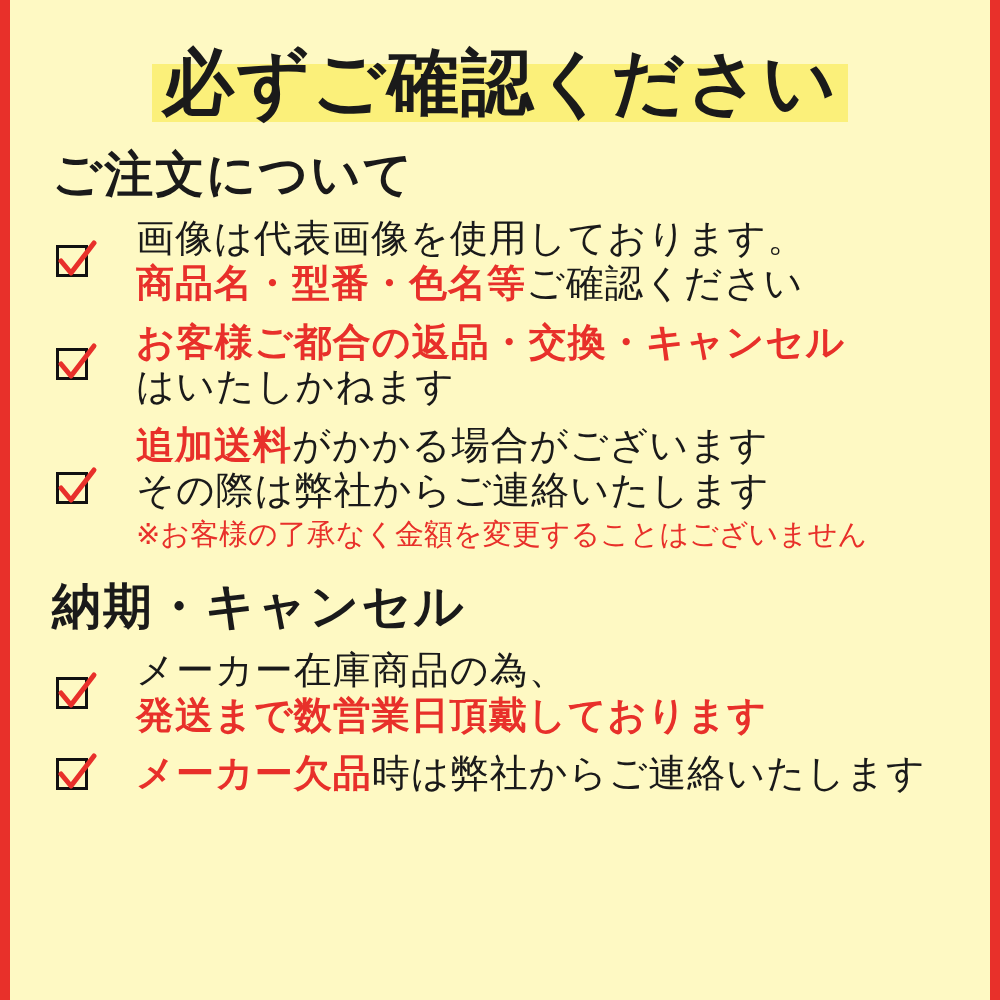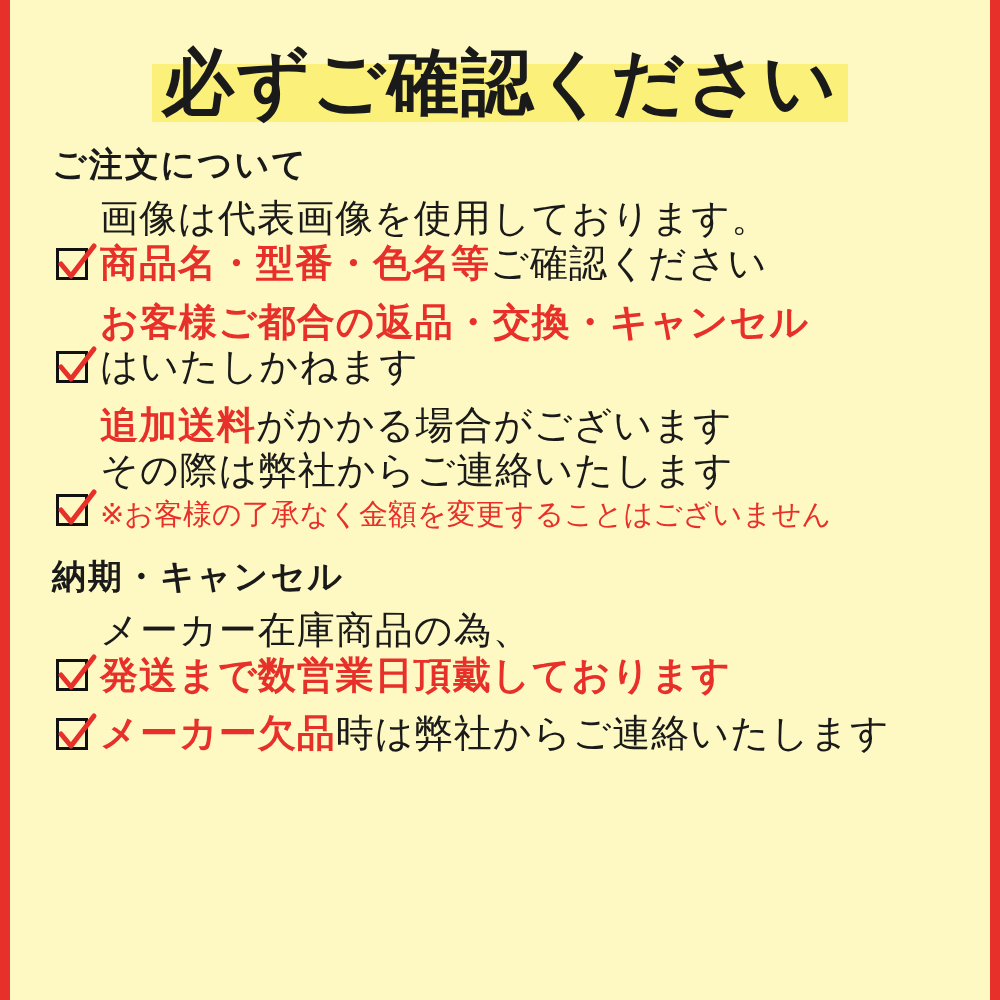--- a/index.html
+++ b/index.html
@@ -64,34 +64,35 @@
     height: 58px;
     background: #fbf07a;
     z-index: 0;
   }
   .title .txt {
     position: relative;
     z-index: 1;
   }
 
   .section-head {
-    font-size: 34px;
+    font-size: 49px;
     font-weight: bold;
     color: #1a1a1a;
     letter-spacing: 2px;
     margin: 6px 0 4px 8px;
   }
   .section-head.second {
     margin-top: 22px;
   }
 
   .item {
     display: flex;
-    align-items: flex-end;
+    align-items: center;
     margin: 8px 0 14px 10px;
+    gap: 36px;
   }
   .check {
     flex: 0 0 auto;
     width: 40px;
     height: 40px;
     margin-right: 6px;
     margin-top: 4px;
     position: relative;
   }
   .check .box {

